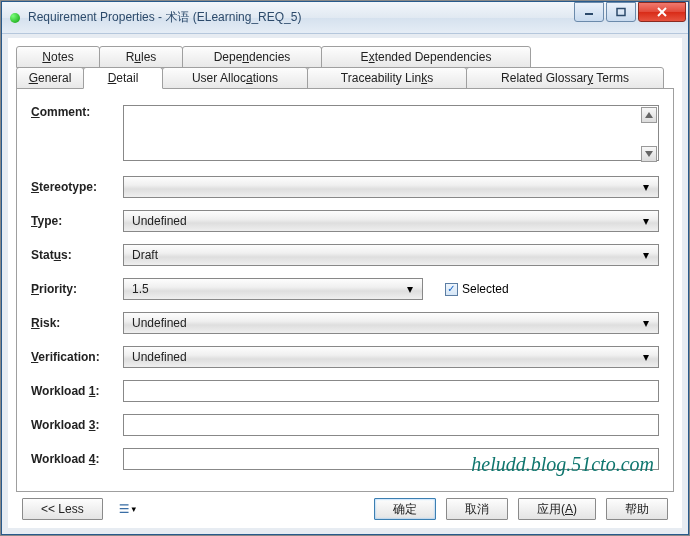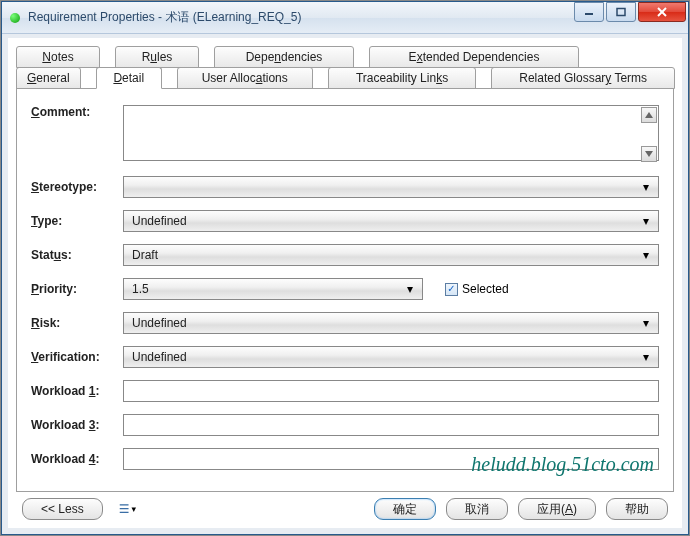--- a/index.html
+++ b/index.html
@@ -10,21 +10,21 @@
 .titlebar { height: 32px; background: linear-gradient(to bottom, #f2f6fb 0%, #e1e9f2 50%, #d5e1ee 51%, #e5edf6 100%); display: flex; align-items: center; padding-left: 8px; border-bottom: 1px solid #b5c7dc; }
 .titlebar .dot { width: 10px; height: 10px; border-radius: 50%; background: radial-gradient(circle at 30% 30%, #7aff7a, #0a9c0a); margin-right: 8px; }
 .titlebar .title { color: #2c4a6b; flex: 1; }
 .titlebar .winbtns { display: flex; height: 22px; margin-right: 2px; align-self: flex-start; }
 .titlebar .winbtn { width: 30px; height: 20px; border: 1px solid #6b8aab; border-radius: 0 0 3px 3px; margin-left: 2px; background: linear-gradient(to bottom, #eaf1fa, #c9dbef); position: relative; display:flex; align-items:center; justify-content:center; }
 .titlebar .winbtn.close { width: 48px; background: linear-gradient(to bottom, #f07a6f 0%, #e24a3a 49%, #d82a16 50%, #e7533f 100%); border-color: #8a2a20; }
 .titlebar .winbtn svg { width: 12px; height: 10px; }
 
 .client { flex: 1; padding: 8px 8px 6px 8px; display: flex; flex-direction: column; background: #fff; border: 6px solid #e7ecf2; border-top: 4px solid #e7ecf2; }
 
-.tabs-row { display: flex; gap: 16px; }
+.tabs-row { display: flex; gap: 0; }
 .tabs-row.row2 { margin-top: -1px; position: relative; }
 .tab { border: 1px solid #9f9f9f; background: linear-gradient(to bottom, #fdfdfd, #e8e8e8); padding: 3px 10px 3px 10px; text-align: center; border-top-left-radius: 3px; border-top-right-radius: 3px; color: #222; cursor: default; position: relative; }
 .tab u { text-decoration: underline; }
 .tab.active { background: #fff; border-bottom-color: #fff; z-index: 2; }
 .tabs-row.row1 .tab { margin-right: -1px; }
 .tabs-row.row2 .tab { margin-right: -1px; }
 
 .tab-body { border: 1px solid #9f9f9f; margin-top: -1px; flex: 1; padding: 16px 14px 10px 14px; display: flex; flex-direction: column; gap: 12px; overflow: hidden; }
 
 .row { display: flex; align-items: center; gap: 12px; }
@@ -41,21 +41,21 @@
 .combo .val { flex: 1; color: #222; }
 .combo .caret { width: 16px; text-align: center; }
 .combo.narrow { flex: 0 0 300px; justify-content: center; }
 
 .textinput { flex: 1; height: 22px; border: 1px solid #888; background: #fff; padding: 0 6px; color: #222; }
 
 .checkbox { display: flex; align-items: center; gap: 4px; margin-left: 10px; }
 .checkbox .box { width: 13px; height: 13px; border: 1px solid #5b7da3; background: linear-gradient(to bottom, #eef5fc, #d6e6f6); display:flex; align-items:center; justify-content:center; color: #1464c8; font-size: 10px; line-height:1; }
 
 .footer { height: 30px; display: flex; align-items: center; padding: 4px 6px 0 6px; gap: 10px; }
-.btn { height: 22px; border: 1px solid #8a8a8a; background: linear-gradient(to bottom, #fdfdfd, #e4e4e4); padding: 0 18px; border-radius: 9px; color: #222; }
+.btn { height: 22px; border: 1px solid #8a8a8a; background: linear-gradient(to bottom, #fdfdfd, #e4e4e4); padding: 0 18px; border-radius: 1px; color: #222; }
 .btn.ok { border-color: #3c7fb1; box-shadow: 0 0 2px #6bb7ff inset; }
 .iconbtn { height: 22px; padding: 0 6px; display: flex; align-items: center; gap: 2px; border: none; background: transparent; }
 .spacer { flex: 1; }
 .watermark { position: absolute; right: 36px; bottom: 60px; color: #0f766e; font-size: 20px; font-style: italic; font-family: "Comic Sans MS", cursive; pointer-events: none; }
 </style>
 </head>
 <body>
 
 <div class="window">
   <div class="titlebar">
@@ -84,21 +84,21 @@
   <div class="client">
 
     <div class="tabs-row row1">
       <div class="tab" style="width:84px"><span></span><u>N</u><span>otes</span></div>
       <div class="tab" style="width:84px"><span>R</span><u>u</u><span>les</span></div>
       <div class="tab" style="width:140px"><span>Depe</span><u>n</u><span>dencies</span></div>
       <div class="tab" style="width:210px"><span>E</span><u>x</u><span>tended Dependencies</span></div>
     </div>
     <div class="tabs-row row2">
       <div class="tab" style="width:68px"><span></span><u>G</u><span>eneral</span></div>
-      <div class="tab active" style="width:70px"><span></span><u>D</u><span>etail</span></div>
+      <div class="tab active" style="width:80px"><span></span><u>D</u><span>etail</span></div>
       <div class="tab" style="width:146px"><span>User Alloc</span><u>a</u><span>tions</span></div>
       <div class="tab" style="width:160px"><span>Traceability Lin</span><u>k</u><span>s</span></div>
       <div class="tab" style="width:198px"><span>Related Glossar</span><u>y</u><span> Terms</span></div>
     </div>
 
     <div class="tab-body">
 
       <div class="row" style="align-items:flex-start">
         <div class="lbl"><span></span><u>C</u><span>omment:</span></div>
         <div class="textarea-wrap">

